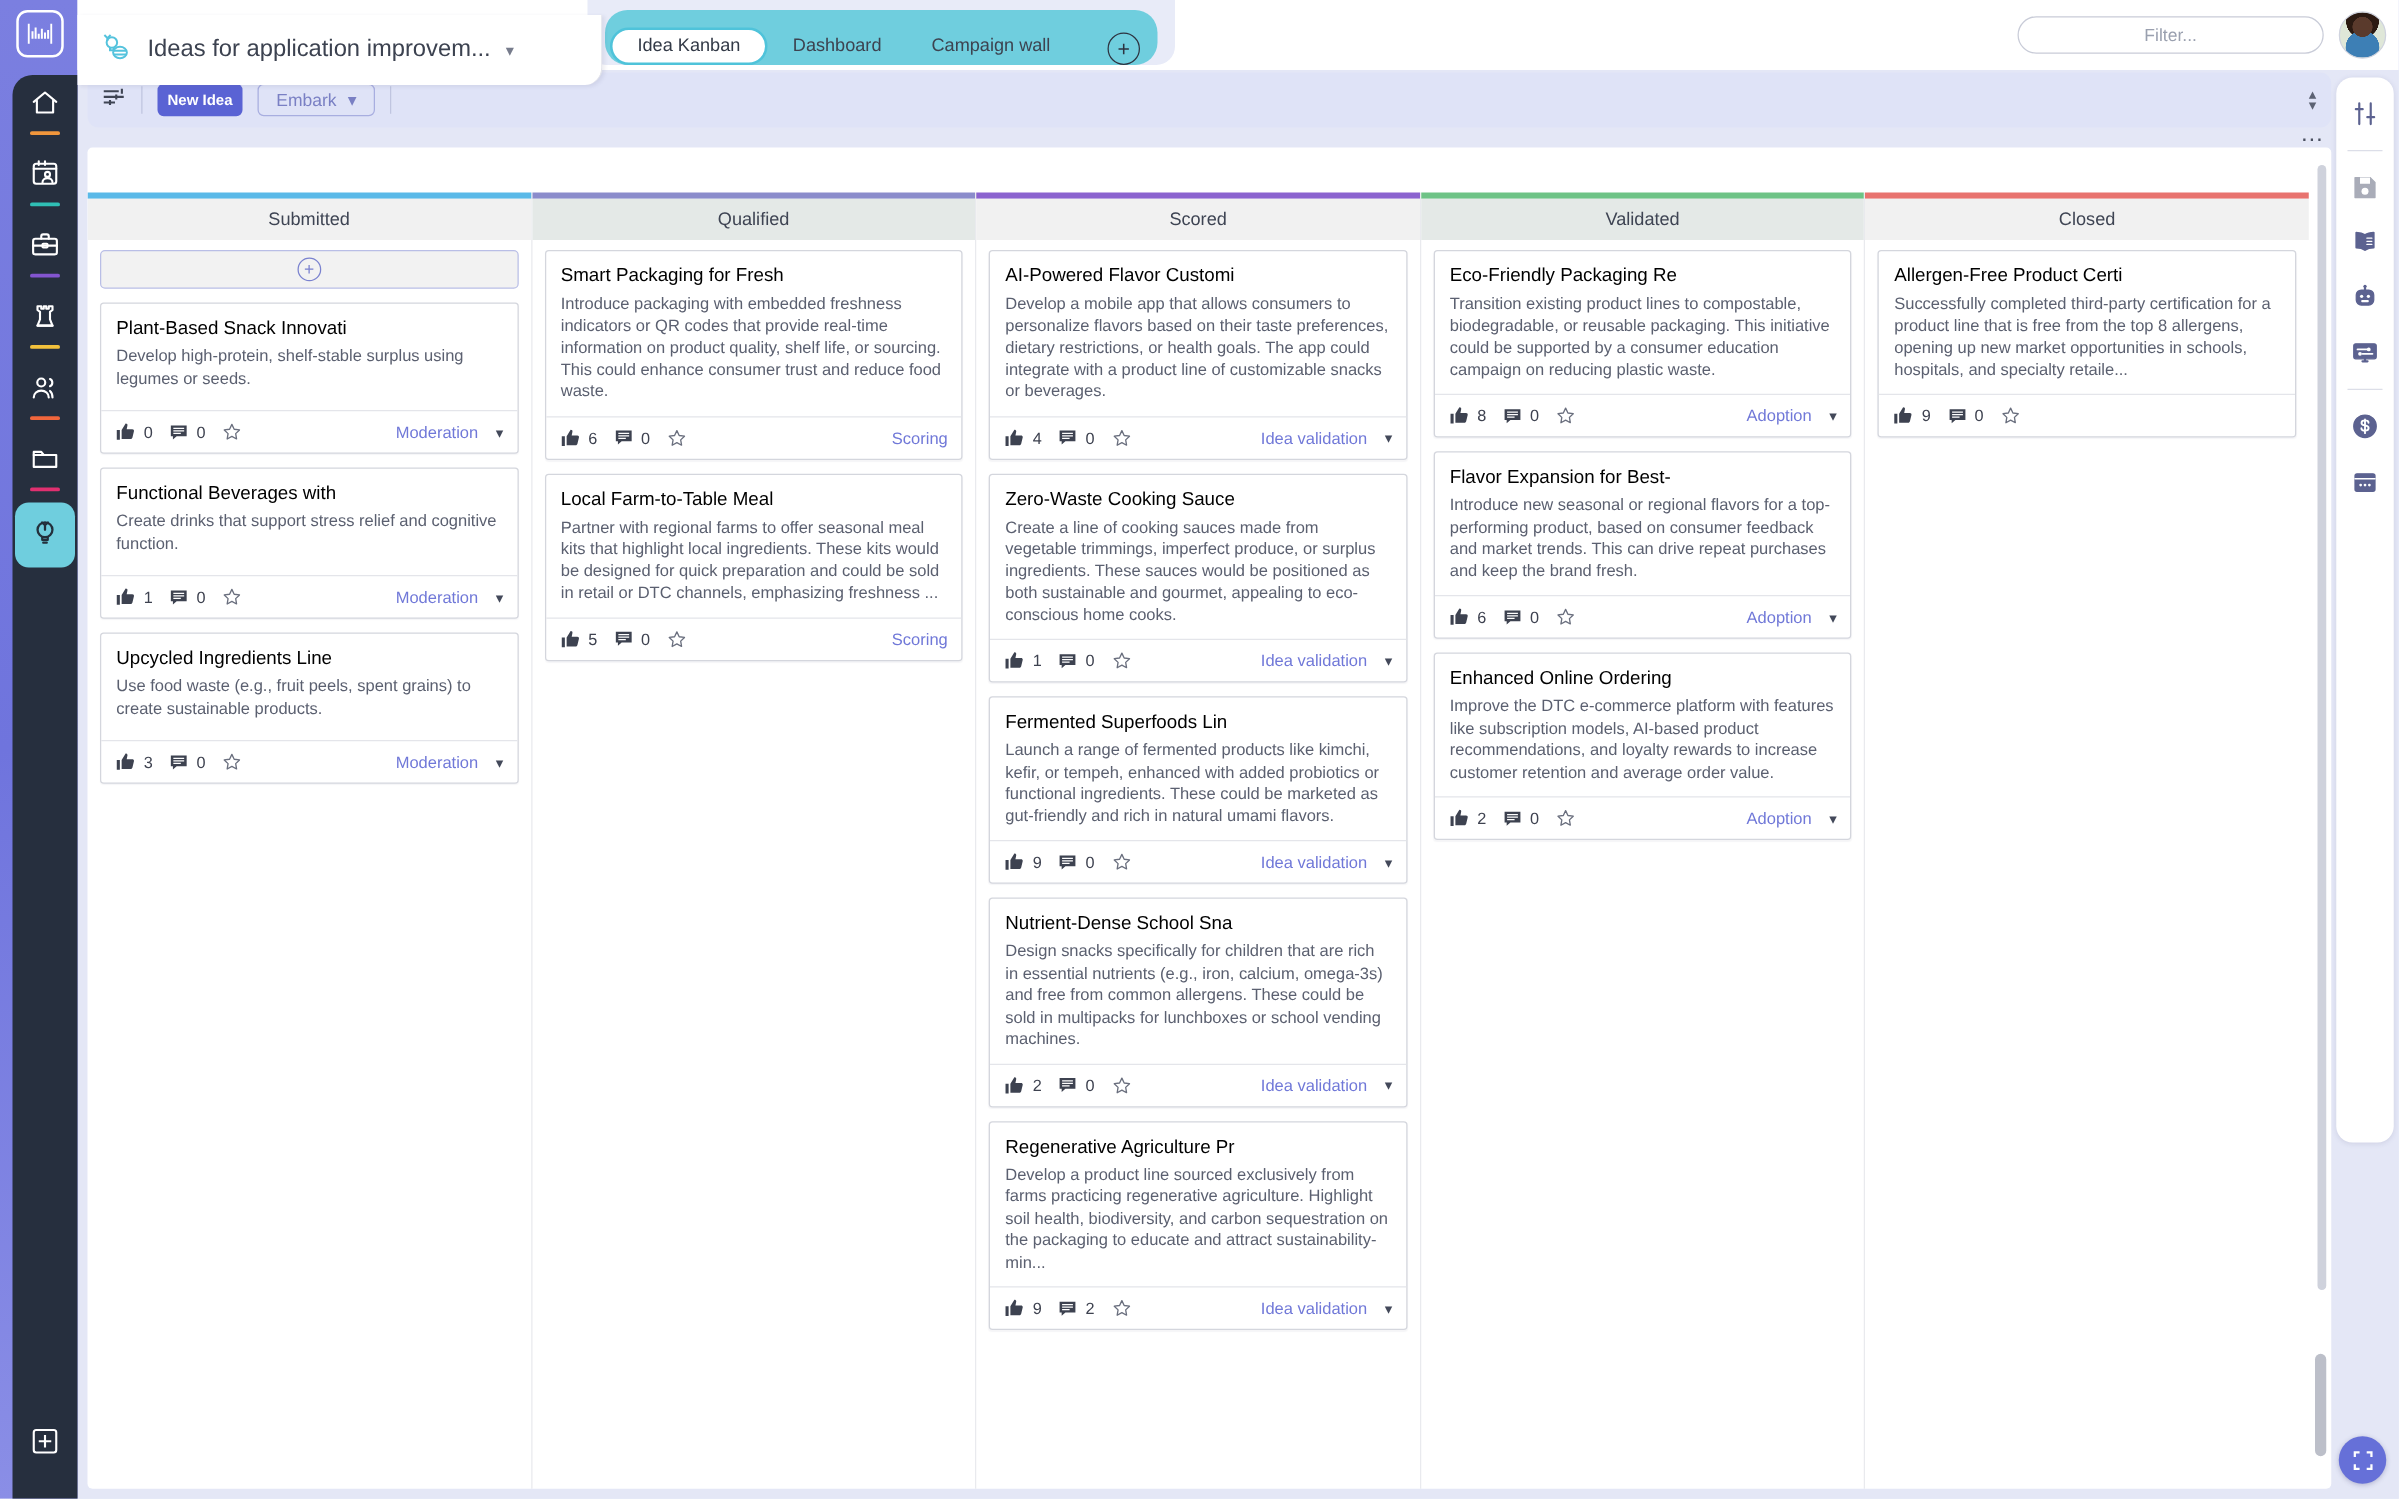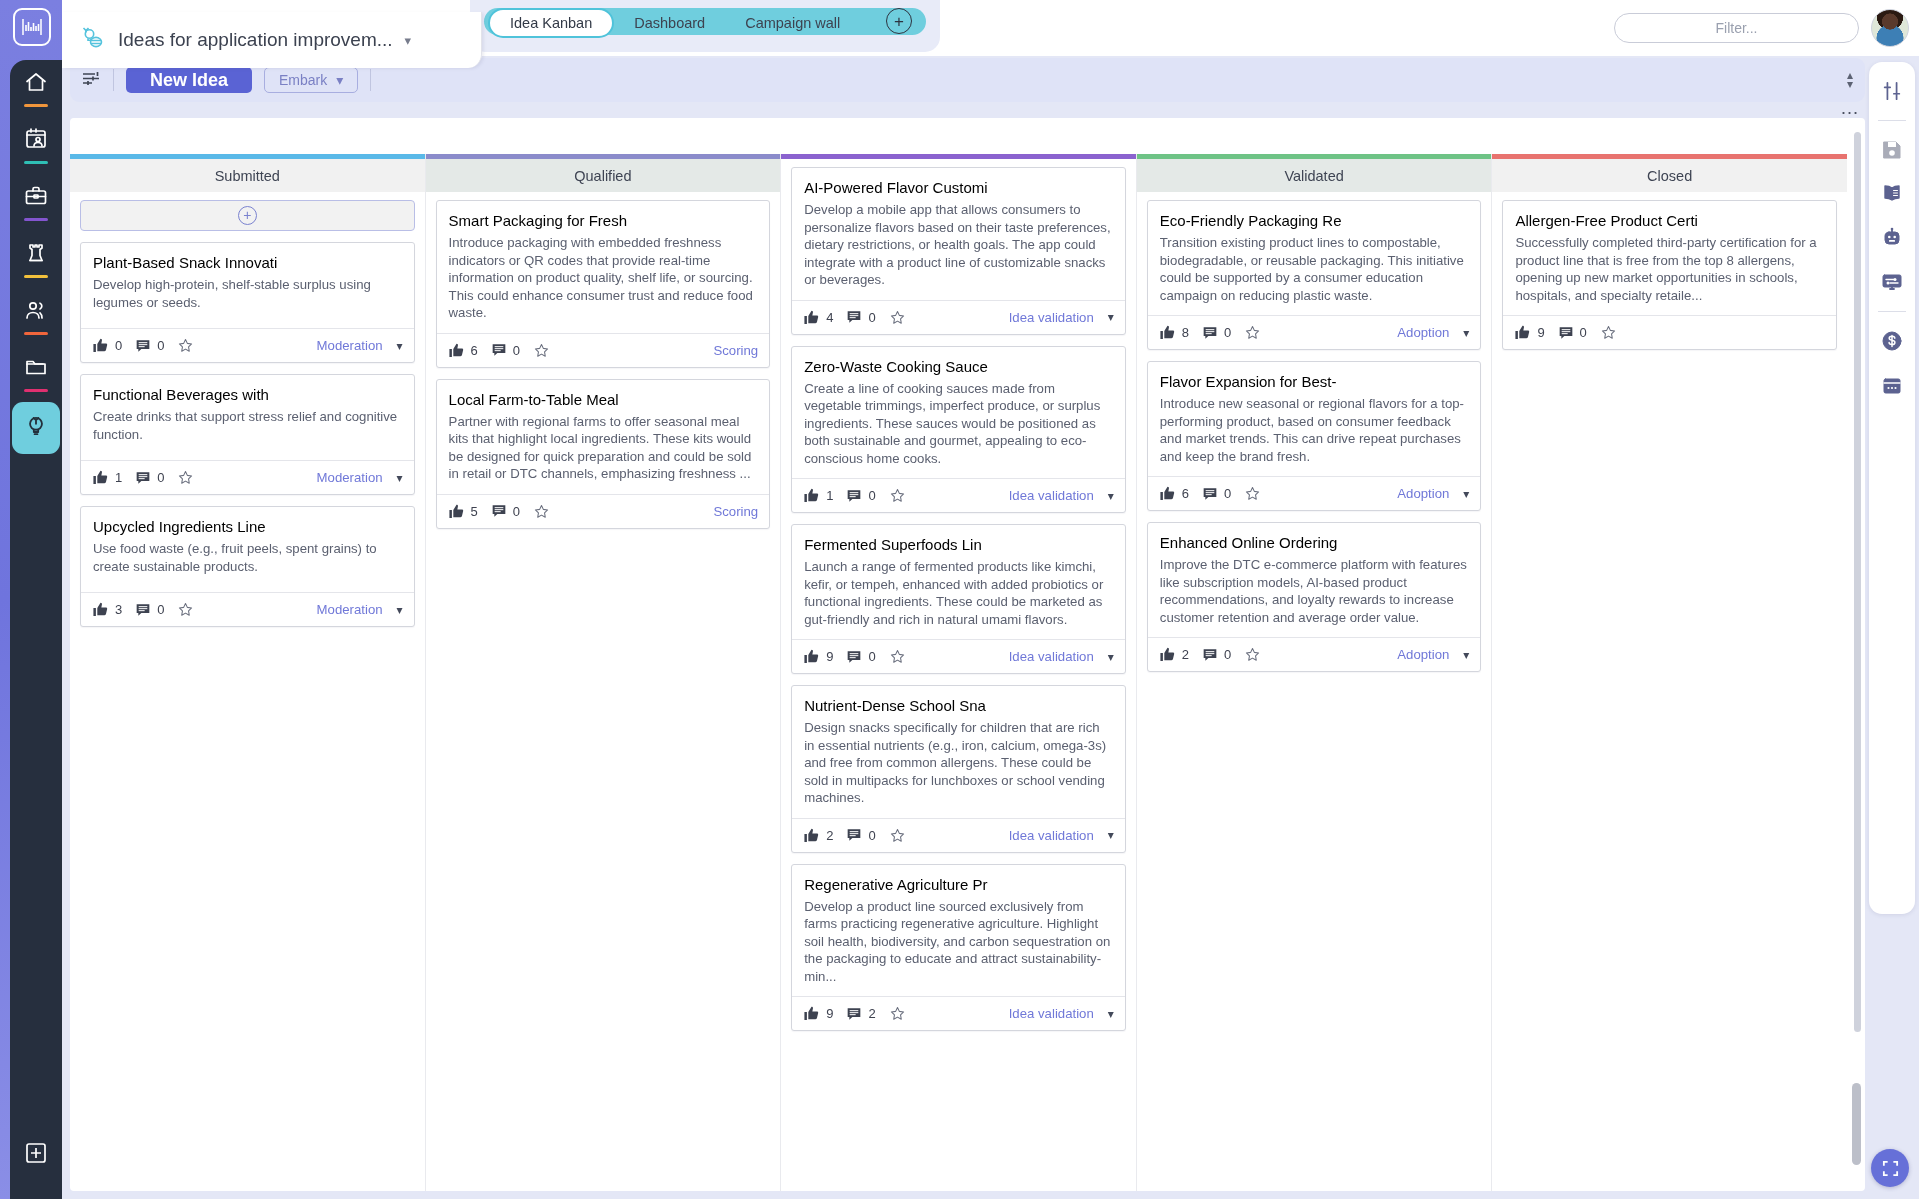--- a/index.html
+++ b/index.html
@@ -68,23 +68,23 @@
   }
   .chev-sm { color: #777c8c; font-size: 13px; }
 
   #tabs-shell {
     position: absolute; top: 0; left: 408px; width: 470px; height: 52px;
     background: #e8ebf8;
     border-bottom-left-radius: 15px; border-bottom-right-radius: 15px;
     z-index: 2;
   }
   #tabs-pill {
-    position: absolute; top: 8px; left: 14px; right: 14px; height: 27px;
+    position: absolute; top: 8px; left: 14px; right: 14px; height: 44px;
     background: #6fcede; border-radius: 18px;
-    display: flex; align-items: flex-start; padding: 0 4px;
+    display: flex; align-items: flex-end; padding: 0 4px;
   }
   .tab {
     height: 30px; border-radius: 15px; padding: 0 20px;
     display: flex; align-items: center; justify-content: center;
     font-size: 14.5px; color: #3d4350; cursor: pointer; white-space: nowrap;
   }
   .tab.selected { background: #ffffff; border: 2px solid #4fc3da; color: #333a47; }
   .tab-add {
     margin-left: auto; margin-right: 10px;
     width: 26px; height: 26px; border-radius: 50%;
@@ -112,22 +112,22 @@
 
   
   #toolbar {
     position: absolute; top: 58px; left: 8px; right: 54px; height: 44px;
     background: #dfe3f7; border-radius: 9px;
     display: flex; align-items: center; padding: 0 12px; gap: 12px;
   }
   .tb-sep { width: 1px; height: 22px; background: #c0c5e0; }
   #btn-new-idea {
     background: #5a63d4; color: #fff; font-weight: bold;
-    font-size: 18px; border: none; border-radius: 5px;
-    height: 26px; padding: 0 24px; cursor: pointer;
+    font-size: 12px; border: none; border-radius: 5px;
+    height: 26px; padding: 0 8px; cursor: pointer;
     font-family: "Liberation Sans", sans-serif;
   }
   #btn-embark {
     background: transparent; color: #7a80c4;
     font-size: 14px; border: 1px solid #a8aee0; border-radius: 5px;
     height: 26px; padding: 0 14px; cursor: pointer;
     display: flex; align-items: center; gap: 9px;
     font-family: "Liberation Sans", sans-serif;
   }
   #collapse-arrows {
@@ -523,20 +523,23 @@
                 </span>
                 <span class="badge-link">
                   <span>Scoring</span>
                 </span>
               </div>
             </div>
           </div>
         </div>
         <div class="column">
           <div class="col-accent" style="background:#8b63cf"></div>
+          <div class="col-head light">
+            <span>Scored</span>
+          </div>
           <div class="col-body">
             <div class="card">
               <div class="card-title">AI-Powered Flavor Customi</div>
               <div class="card-desc">Develop a mobile app that allows consumers to personalize flavors based on their taste preferences, dietary restrictions, or health goals. The app could integrate with a product line of customizable snacks or beverages.</div>
               <div class="card-foot">
                 <span class="ic">
                   <svg width="17" height="17" viewBox="0 0 24 24" fill="#3d4250">
                     <path d="M2 10h3.5v11H2zM7.5 10 12 2.5c1.6 0 2.4 1 2 2.6L13.2 9h6.3c1.4 0 2.2 1 1.9 2.3l-1.7 7c-.2 1-1 1.7-2 1.7H7.5z"></path>
                   </svg>
                 </span>

